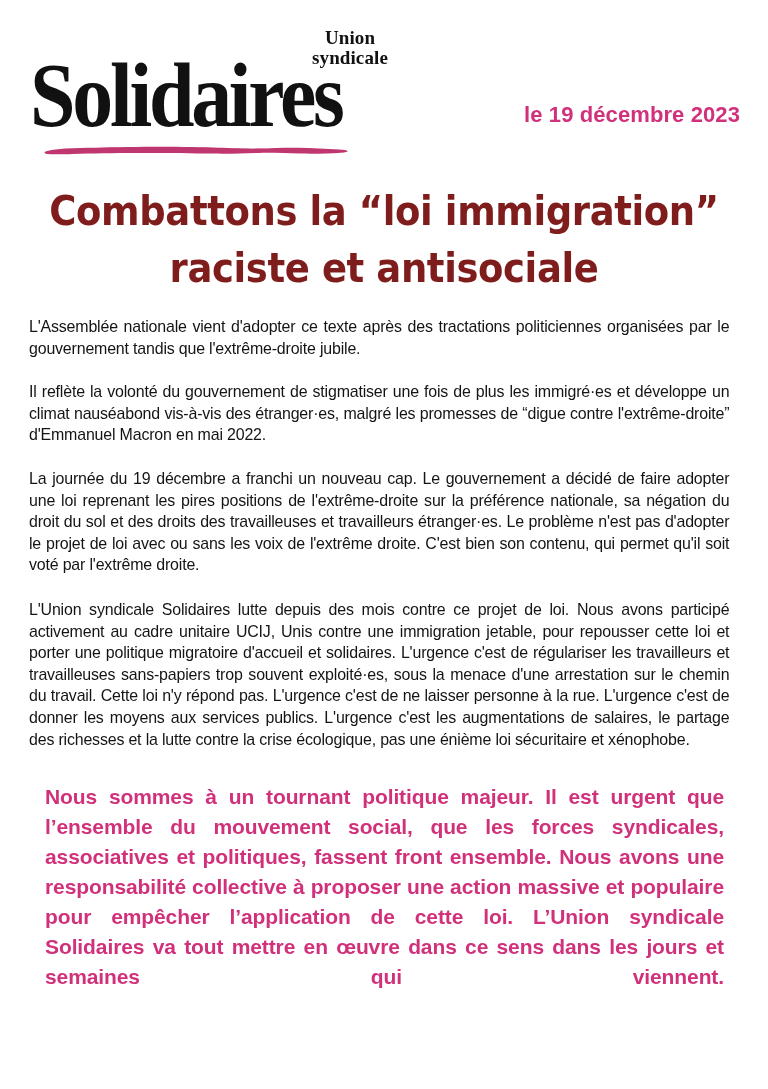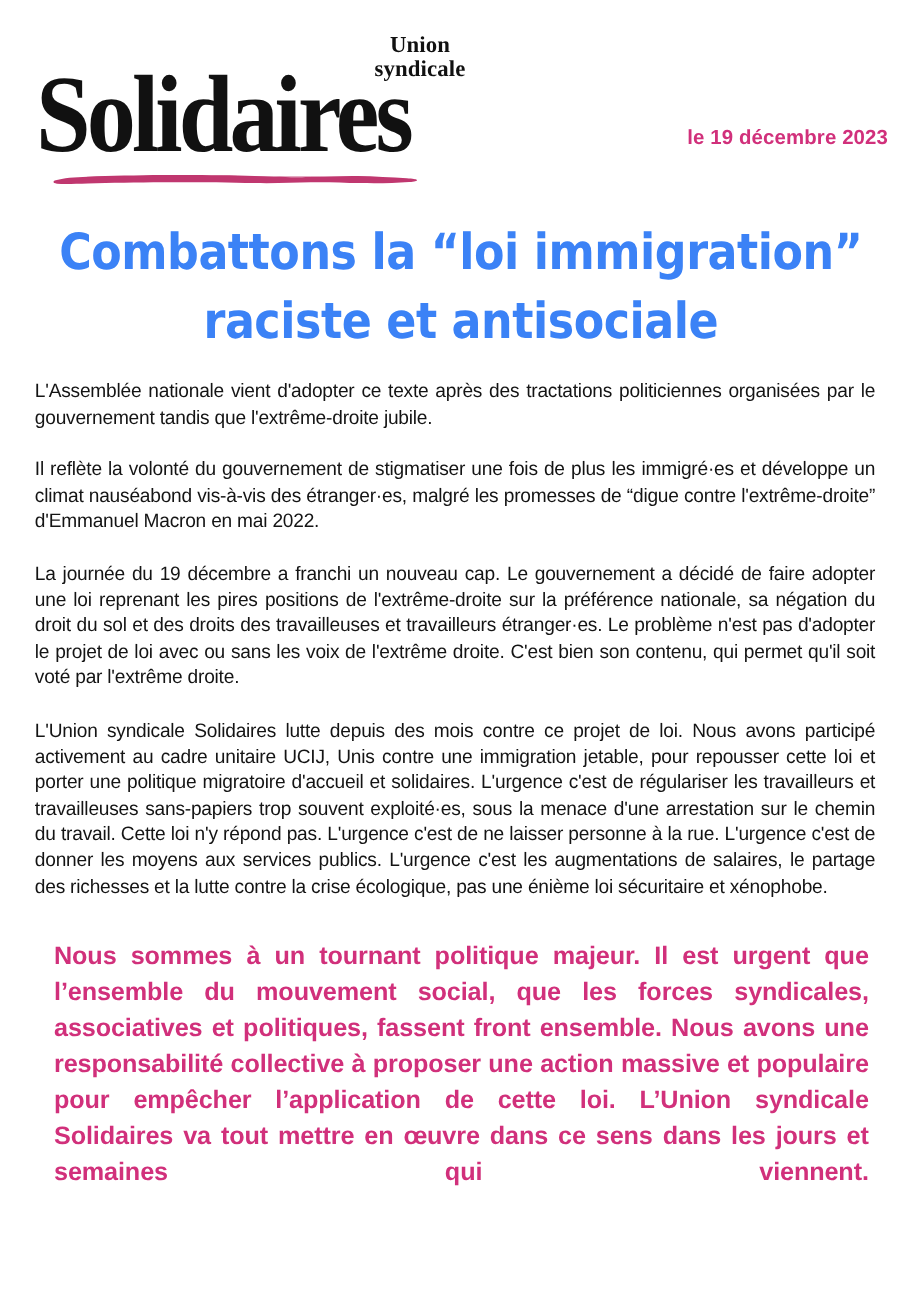--- a/index.html
+++ b/index.html
@@ -79,37 +79,37 @@
     width: 305px;
     height: 11px;
   }
 
   .date-line {
     position: absolute;
     right: 28px;
     top: 104px;
     font-family: "Liberation Sans", sans-serif;
     font-weight: bold;
-    font-size: 17px;
+    font-size: 22px;
     line-height: 21px;
     color: #D1307B;
     letter-spacing: 0.1px;
     text-align: left;
   }
 
   
   .title {
     position: absolute;
     left: 34px;
     top: 182px;
     width: 700px;
     text-align: center;
     font-family: "DejaVu Sans", sans-serif;
     font-weight: bold;
-    color: #3b82f6;
+    color: #7f1d1d;
   }
   .title-line {
     display: block;
     font-size: 37px;
     line-height: 51px;
     letter-spacing: -0.4px;
     transform: scaleY(1.12);
     transform-origin: center top;
     white-space: nowrap;
   }

